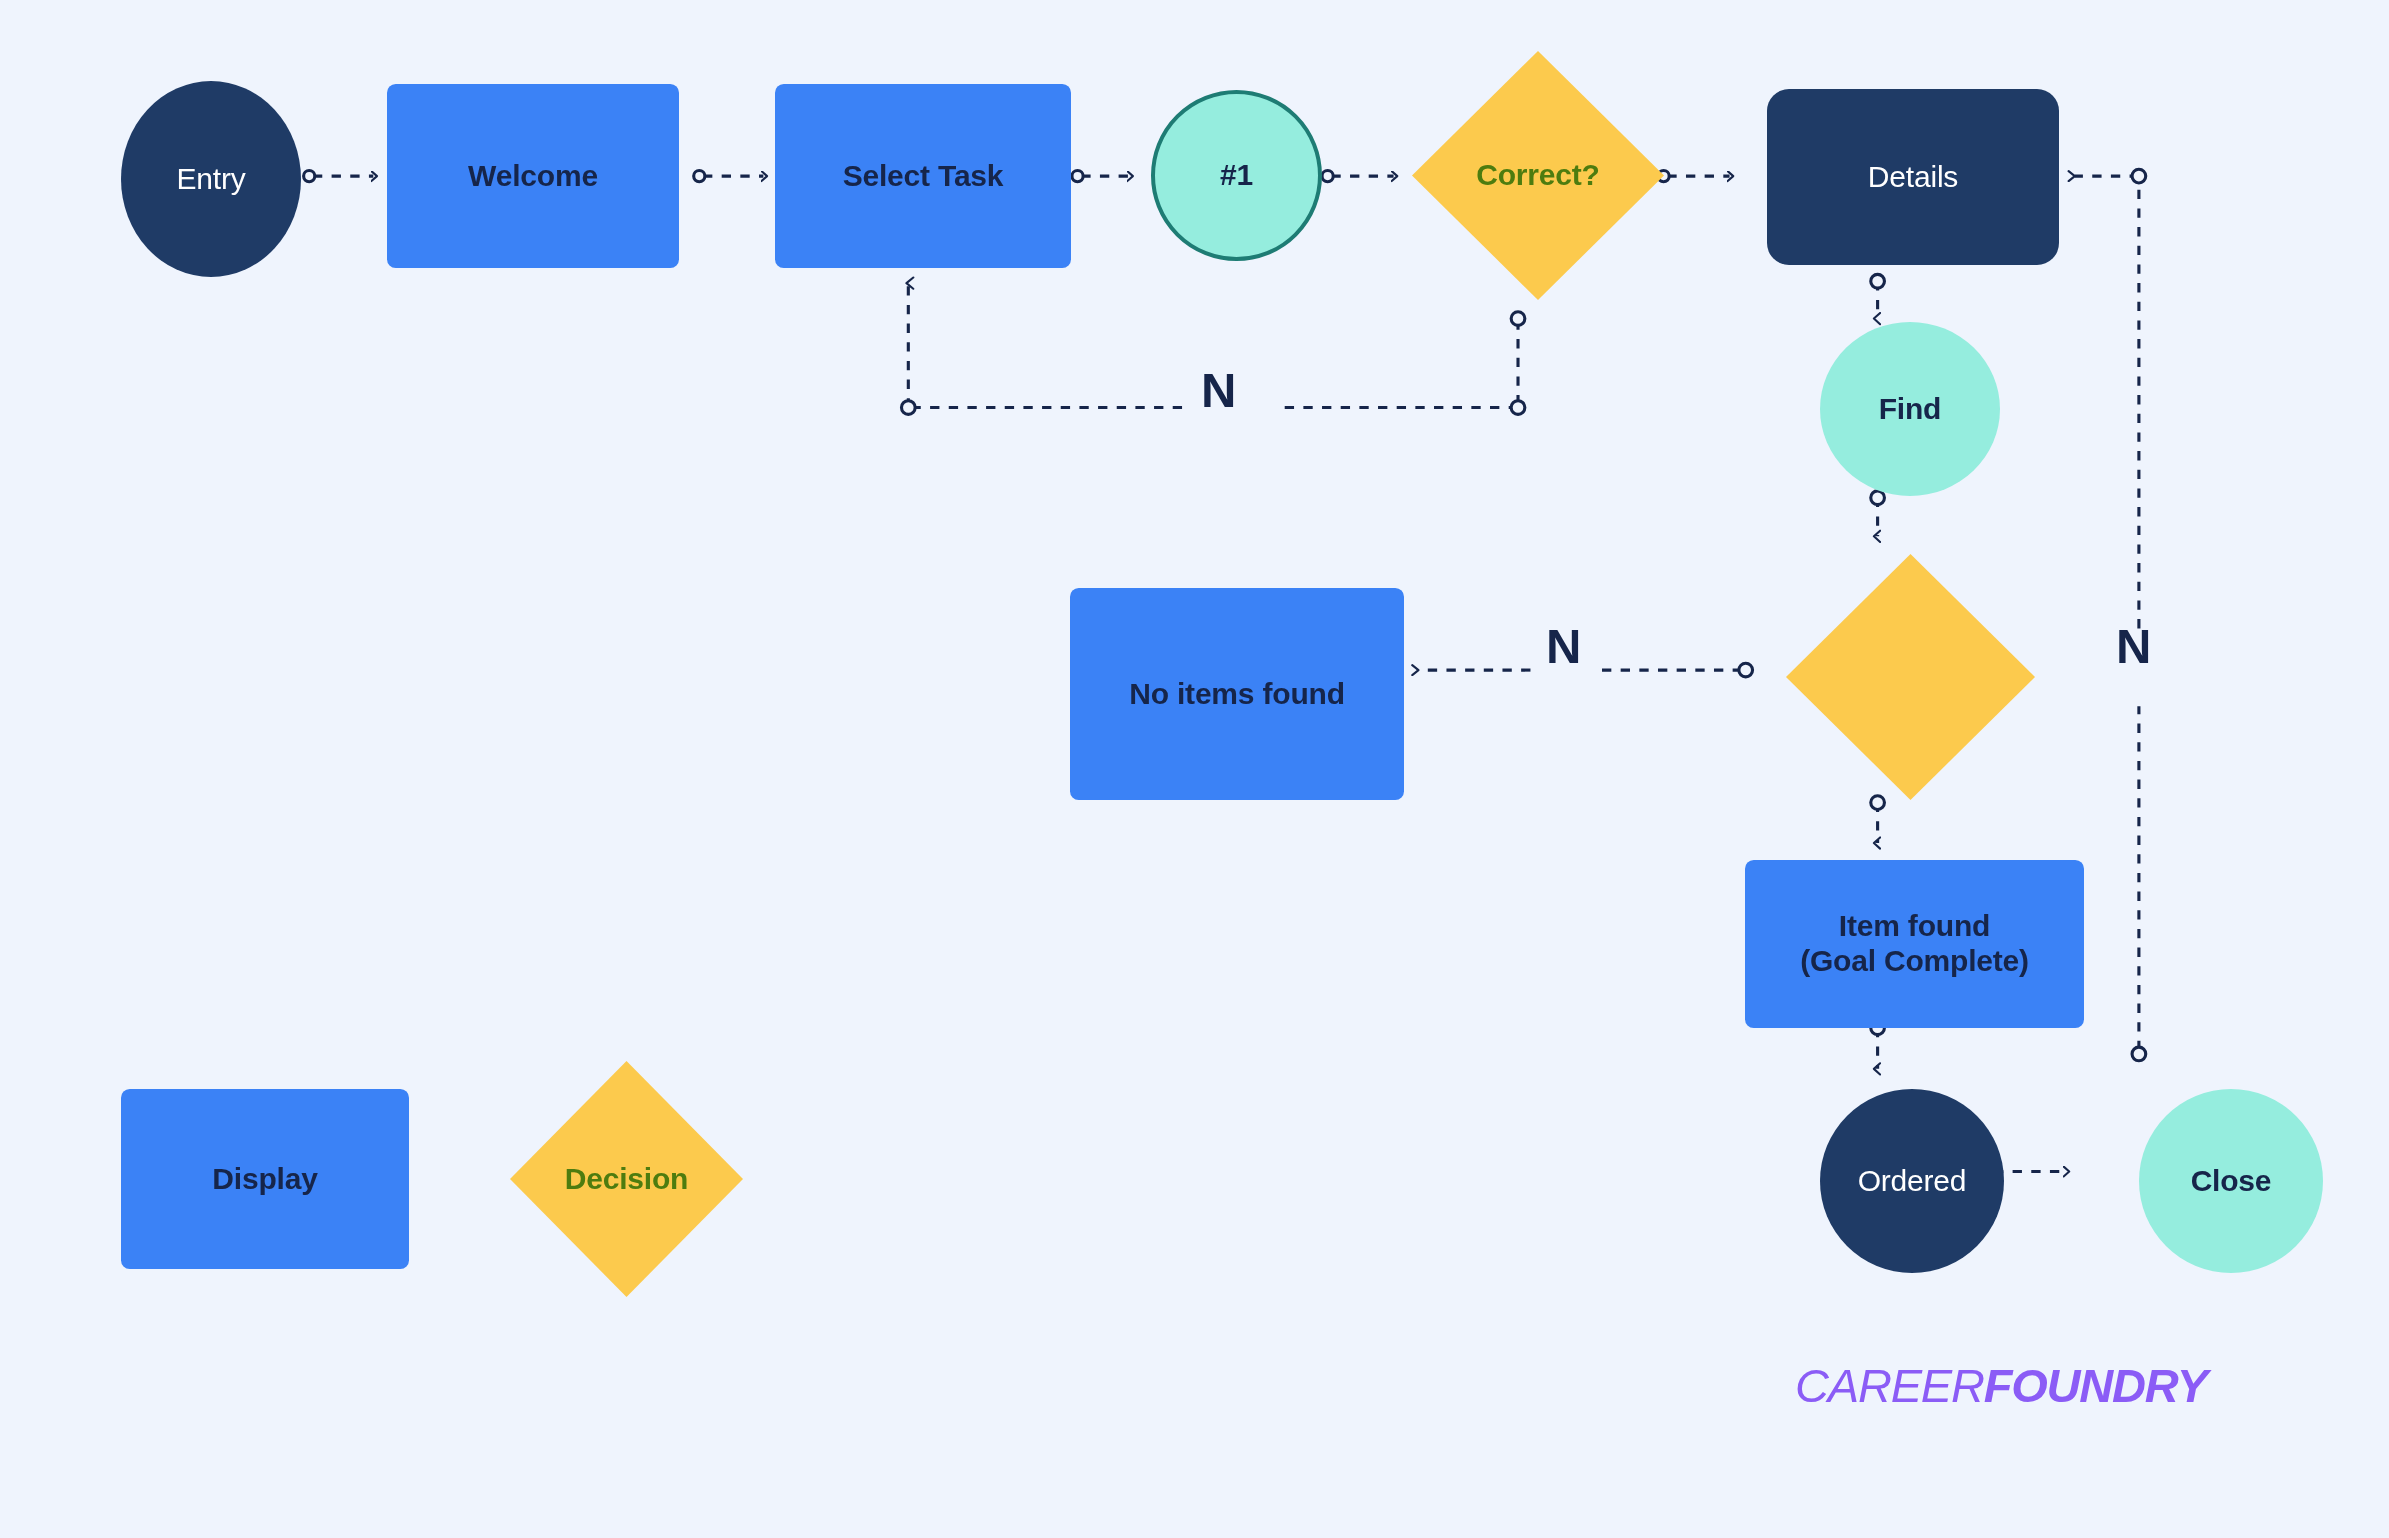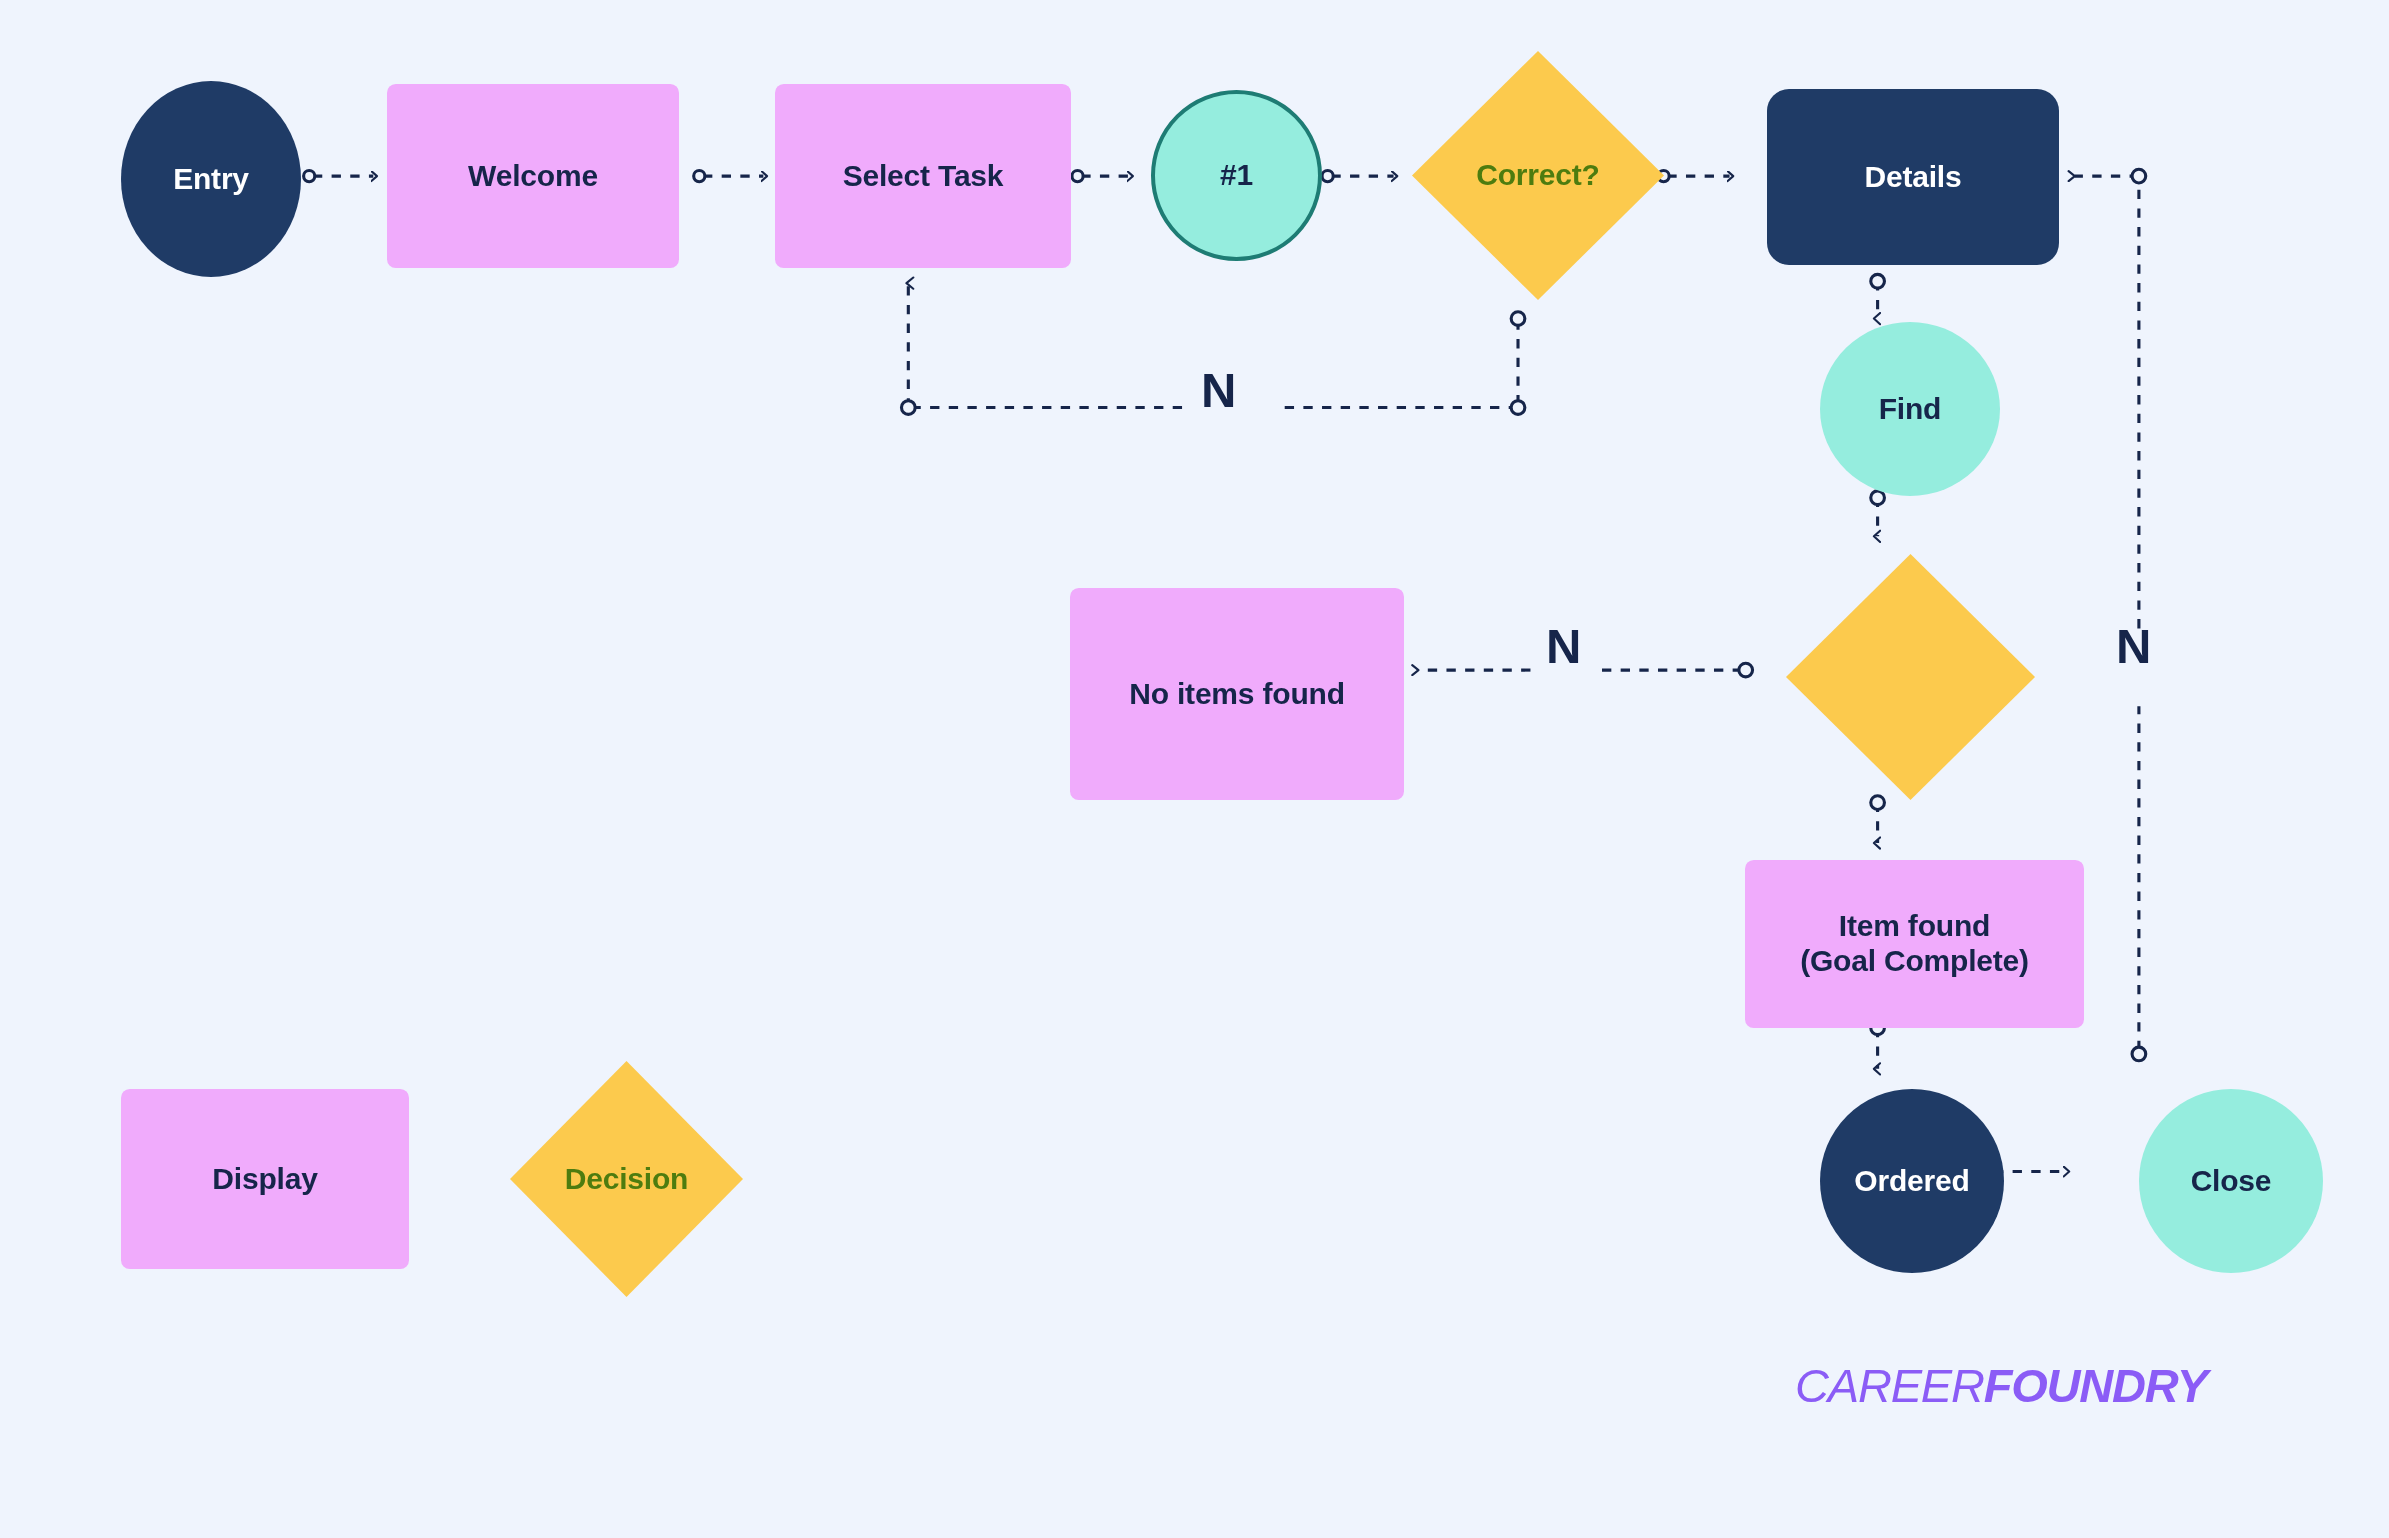--- a/index.html
+++ b/index.html
@@ -38,32 +38,32 @@
     box-sizing: border-box;
     line-height: 1.16;
     letter-spacing: -0.2px;
   }
   .node .lbl {
     display: block;
     width: 100%;
     white-space: pre-line;
   }
   .shape-rect {
-    background: #f0abfc;
+    background: #3b82f6;
     color: #16254A;
     border-radius: 8.7px;
     font-size: 30px;
     font-weight: 700;
   }
   .shape-terminal {
     background: #1F3B66;
     color: #FFFFFF;
     border-radius: 50%;
     font-size: 30px;
-    font-weight: 700;
+    font-weight: 400;
   }
   .shape-action {
     background: #95EDDE;
     color: #16254A;
     border-radius: 50%;
     font-size: 30px;
     font-weight: 700;
   }
   .shape-action.ringed {
     border: 4.4px solid #1E7C74;

